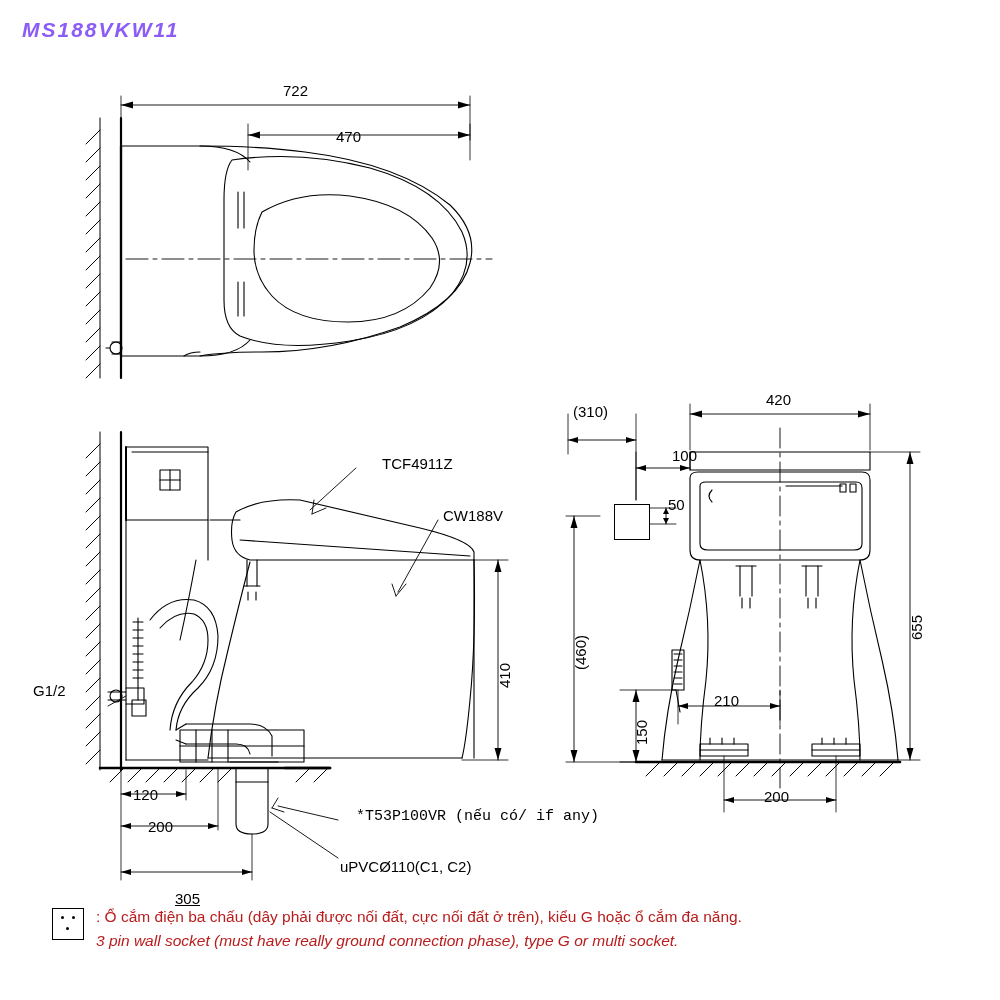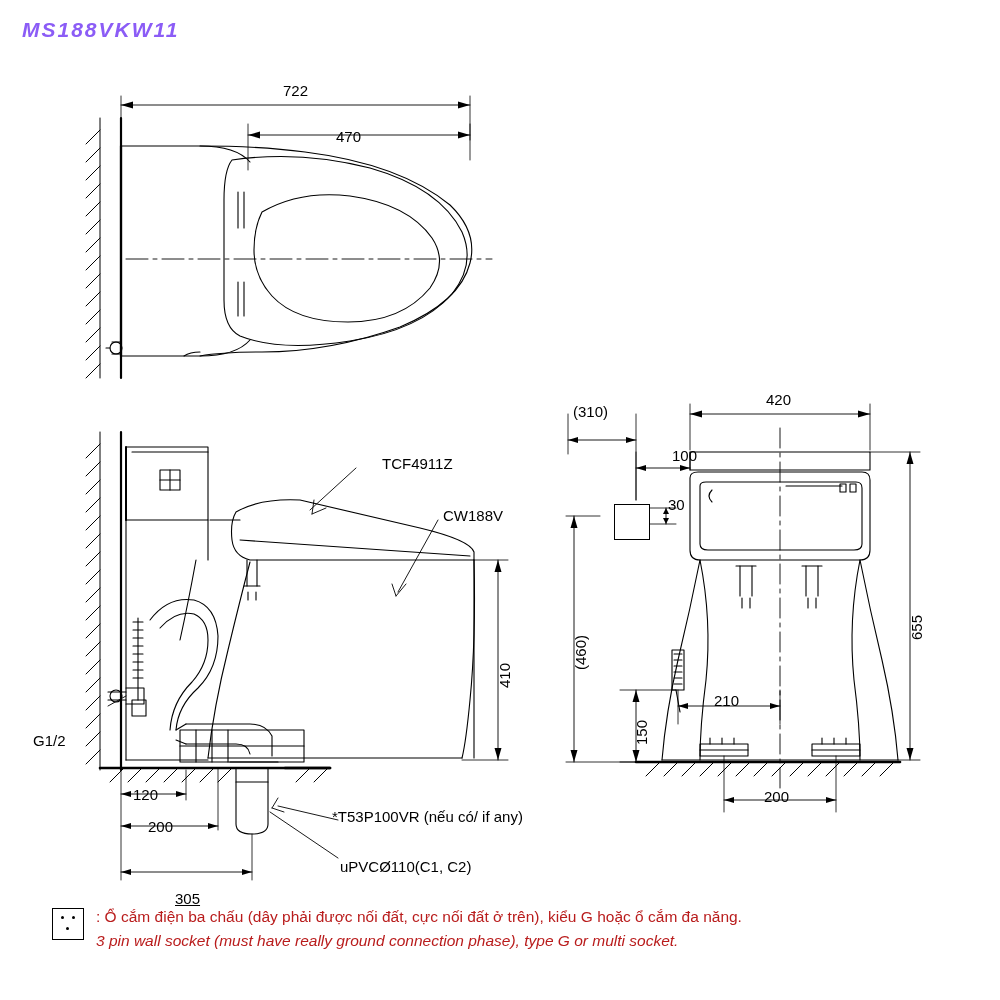--- a/index.html
+++ b/index.html
@@ -382,32 +382,32 @@
   </div>
 
   <div class="lbl" style="left:283px; top:82px;">722</div>
   <div class="lbl" style="left:336px; top:128px;">470</div>
 
   <div class="lbl" style="left:358px; top:455px;margin-left:24px;">TCF4911Z</div>
   <div class="lbl" style="left:443px; top:507px;">CW188V</div>
 
   <div class="lbl rot" style="left:496px; top:688px;">410</div>
 
-  <div class="lbl" style="left:33px; top:732px;text-align:right;">G1/2</div>
+  <div class="lbl" style="left:33px; top:682px;text-align:right;">G1/2</div>
   <div class="lbl" style="left:133px; top:786px;">120</div>
   <div class="lbl" style="left:148px; top:818px;">200</div>
   <div class="lbl" style="left:175px; top:890px;text-decoration:underline;">305</div>
 
-  <div class="lbl" style="left:332px; top:808px;">*T53P100VR (nếu có/ if any)</div>
+  <div class="lbl" style="left:356px; top:808px;font-family:Liberation Mono, monospace;">*T53P100VR (nếu có/ if any)</div>
   <div class="lbl" style="left:340px; top:858px;">uPVCØ110(C1, C2)</div>
 
   <div class="lbl" style="left:766px; top:391px;">420</div>
   <div class="lbl" style="left:573px; top:403px;">(310)</div>
   <div class="lbl" style="left:645px; top:447px;margin-left:27px;">100</div>
-  <div class="lbl" style="left:668px; top:496px;">30</div>
+  <div class="lbl" style="left:668px; top:496px;">50</div>
   <div class="lbl rot" style="left:572px; top:670px;">(460)</div>
   <div class="lbl rot" style="left:908px; top:640px;">655</div>
   <div class="lbl rot" style="left:633px; top:745px;">150</div>
   <div class="lbl" style="left:714px; top:692px;">210</div>
   <div class="lbl" style="left:764px; top:788px;">200</div>
 
   <div class="legend-box" style="left:52px; top:908px;">
     <div class="dotwrap">
       <i style="left:8px; top:7px;"></i>
       <i style="left:19px; top:7px;"></i>

